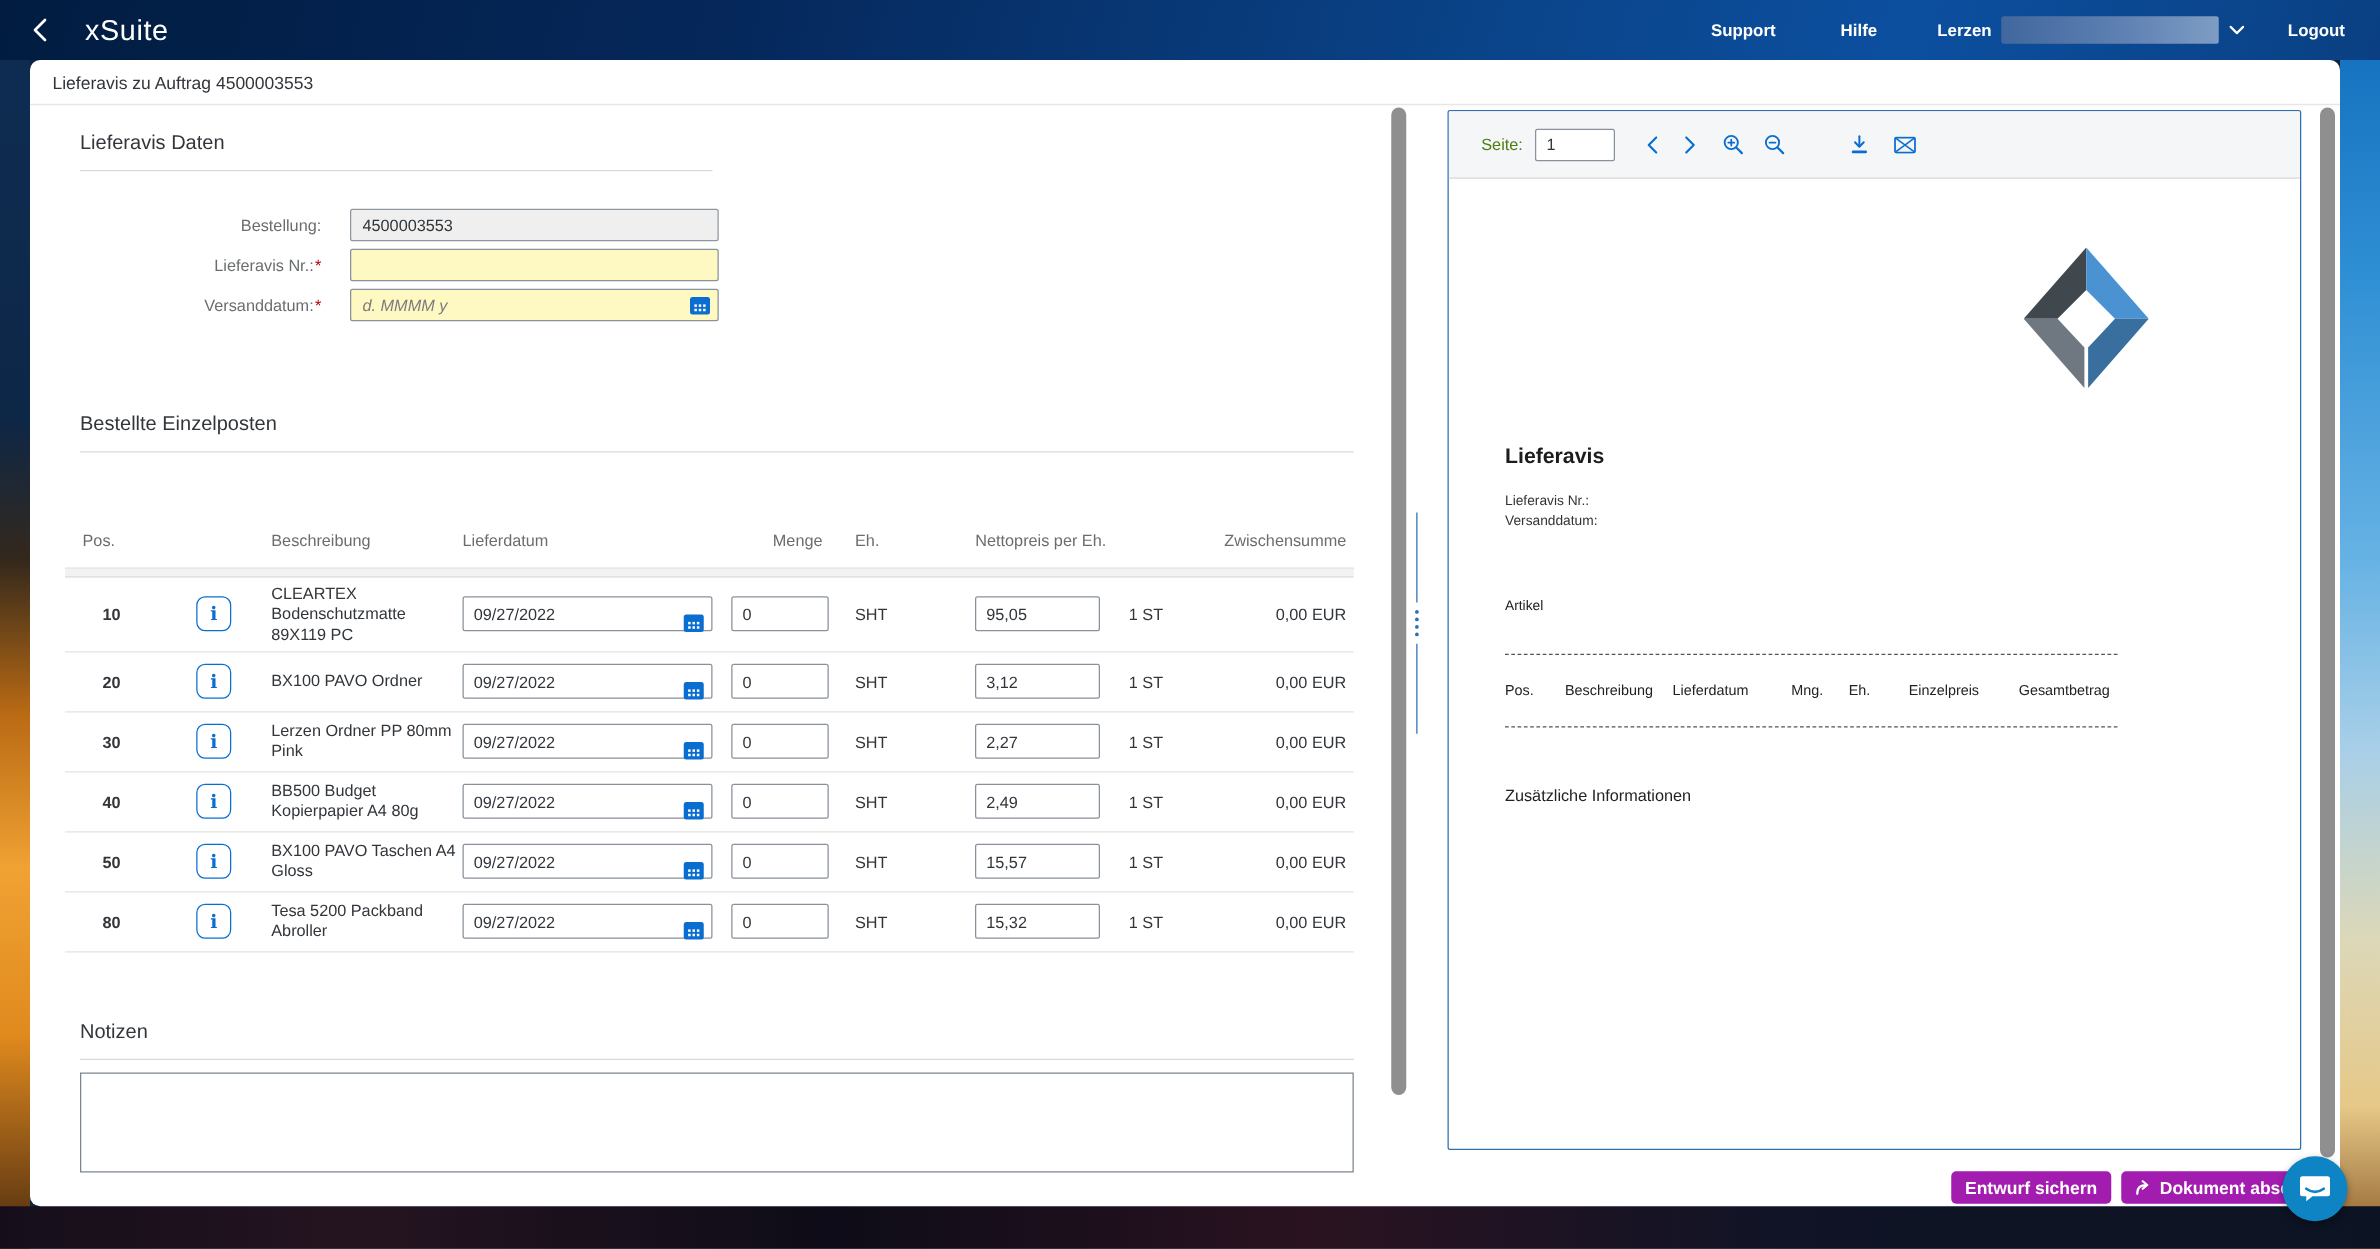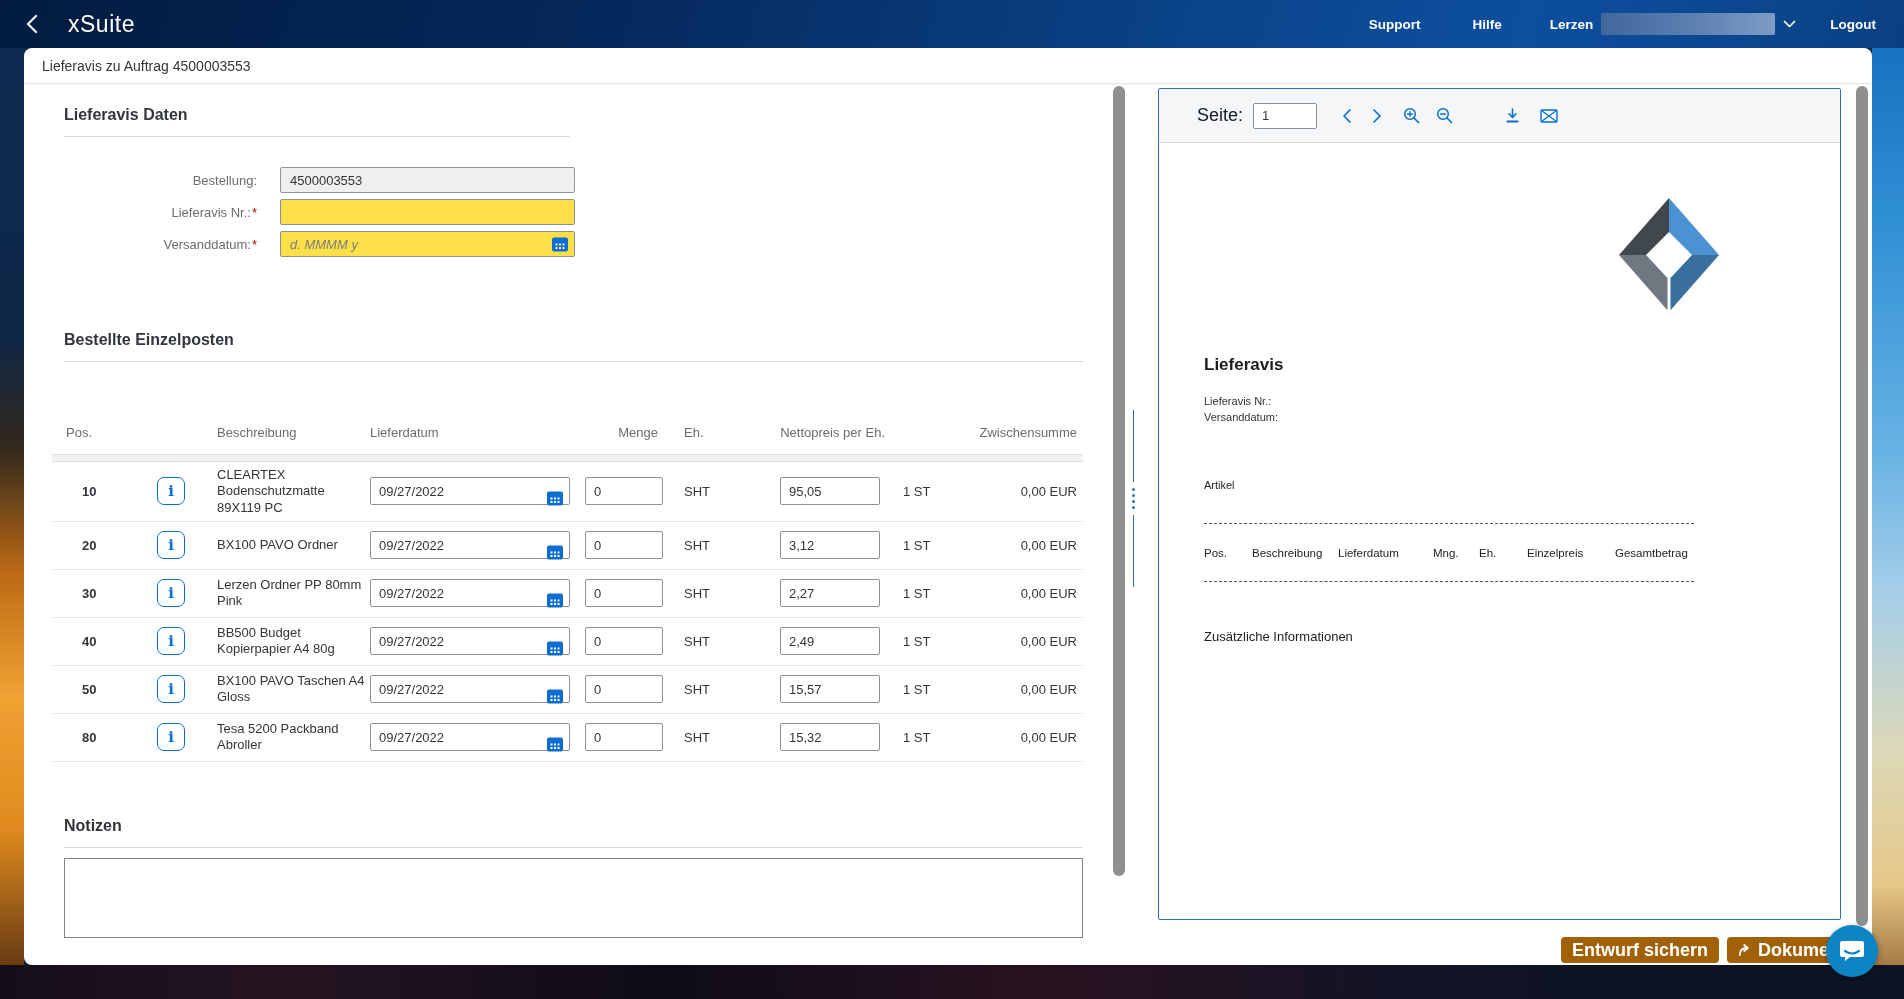--- a/index.html
+++ b/index.html
@@ -27,32 +27,32 @@
   .partner-box{width:174px;height:22px;border-radius:2px;cursor:pointer;
     background:linear-gradient(90deg,#41679e 0%,#5e80b2 55%,#7e9cc4 100%);}
   .logout{padding:0 28px 0 20px;cursor:pointer;text-align:center;}
   
   .card{position:absolute;left:24px;top:48px;width:1848px;height:917px;background:#fff;
     border-radius:8px;z-index:1;overflow:hidden;}
   .title-bar{height:36px;display:flex;align-items:center;padding-left:18px;
     border-bottom:1px solid #e6e6e6;font-size:14px;color:#32363a;box-shadow:0 1px 2px rgba(0,0,0,.04);}
   
   .left-pane{position:absolute;left:0;top:36px;width:1104px;height:881px;overflow:hidden;padding-left:40px;}
-  .section-title{font-size:16px;color:#32363a;font-weight:700;}
+  .section-title{font-size:16px;color:#32363a;font-weight:400;}
   .h1{margin-top:22px;}
   .rule{border:none;border-top:1px solid #d9d9d9;margin-top:12px;}
   .rule-form{width:506px;}
   .rule-wide{width:1019px;}
   .form-rows{margin-top:30px;}
   .frow{display:flex;align-items:center;margin-bottom:6px;}
   .flabel{width:216px;text-align:right;padding-right:23px;font-size:13px;color:#6a6d70;}
   .req{color:#b00;margin-left:1px;}
   .fld{position:relative;width:295px;height:26px;}
   .fld input{width:100%;height:100%;border:1px solid #89919a;border-radius:2px;padding:0 28px 0 9px;
-    font-size:13px;color:#32363a;font-family:inherit;background:#fde047;}
+    font-size:13px;color:#32363a;font-family:inherit;background:#fef9c3;}
   .fld.plain input{padding-right:9px;}
   .fld.ro input{background:#efefef;border-color:#8f979e;}
   .fld input::placeholder{font-style:italic;color:#7c7c7c;}
   .cal-btn{position:absolute;right:6px;top:4px;width:18px;height:18px;cursor:pointer;}
   .h2{margin-top:74px;}
   
   .items-table{margin:50px 0 0 -12px;width:1031px;font-size:13px;color:#32363a;}
   .thead,.trow{display:grid;grid-template-columns:105px 60px 153px 215px 95px 100px 123px 75px 105px;align-items:center;}
   .thead{height:42px;color:#6a6d70;font-size:13px;}
   .thead .hc{line-height:1.25;}
@@ -86,39 +86,39 @@
   .scroll-right{left:1832px;top:38px;height:840px;}
   .splitter{position:absolute;left:1103px;top:362px;width:12px;height:195px;display:flex;
     flex-direction:column;align-items:center;cursor:col-resize;}
   .split-line{width:1px;height:72px;background:#2f6fb2;}
   .split-dots{display:flex;flex-direction:column;gap:3px;margin:6px 0;}
   .split-dots i{width:3px;height:3px;border-radius:50%;background:#2f6fb2;display:block;}
   
   .preview{position:absolute;left:1134px;top:40px;width:683px;height:832px;border:1px solid #2f6fb2;
     border-radius:2px;background:#fff;overflow:hidden;}
   .pv-toolbar{height:54px;background:#f5f6f7;border-bottom:1px solid #d5dadd;display:flex;align-items:center;padding-left:26px;}
-  .pv-toolbar .lbl{font-size:18px;color:#0f172a;margin-left:12px;}
+  .pv-toolbar .lbl{font-size:13px;color:#4d7c0f;}
   .page-input{margin-left:10px;width:64px;height:26px;border:1px solid #89919a;border-radius:2px;
     font-size:13px;padding:0 8px;font-family:inherit;color:#32363a;background:#fff;}
   .tb-ico{display:flex;align-items:center;justify-content:center;cursor:pointer;}
   .ml24{margin-left:24px;} .ml18{margin-left:18px;} .ml20{margin-left:20px;} .ml16{margin-left:16px;} .ml52{margin-left:52px;}
   .doc{position:relative;height:776px;color:#222;}
   .vendor-logo{position:absolute;left:460px;top:55px;}
   .doc-title{position:absolute;left:45px;top:212px;font-size:17px;font-weight:700;color:#1c1c1c;}
   .doc-small{position:absolute;left:45px;font-size:11px;color:#333;}
   .d-nr{top:252px;} .d-date{top:268px;}
   .d-artikel{top:336px;font-size:11px;color:#222;}
   .dash{position:absolute;left:45px;width:490px;border-top:1px dashed #555;}
   .dash1{top:380px;} .dash2{top:438px;}
   .doc-th{position:absolute;top:404px;font-size:11.5px;color:#222;}
   .d-add{top:486px;font-size:13px;color:#222;}
   
   .actions{position:absolute;left:1537px;top:889px;display:flex;gap:8px;z-index:2;}
-  .btn{background:#a16207;color:#fff;border:none;border-radius:4px;height:26px;padding:0 11px;
-    font-size:18px;font-weight:700;font-family:inherit;display:inline-flex;align-items:center;gap:6px;
+  .btn{background:#a21caf;color:#fff;border:none;border-radius:4px;height:26px;padding:0 11px;
+    font-size:14px;font-weight:700;font-family:inherit;display:inline-flex;align-items:center;gap:6px;
     cursor:pointer;white-space:nowrap;}
   .btn-send{width:168px;overflow:hidden;justify-content:flex-start;}
   
   .chat-fab{position:absolute;left:1826px;top:925px;width:52px;height:52px;border-radius:50%;
     background:#0f84c4;z-index:5;border:none;cursor:pointer;display:flex;align-items:center;justify-content:center;
     box-shadow:0 2px 6px rgba(0,0,0,.35);}
 </style>
 </head>
 <body>
 

